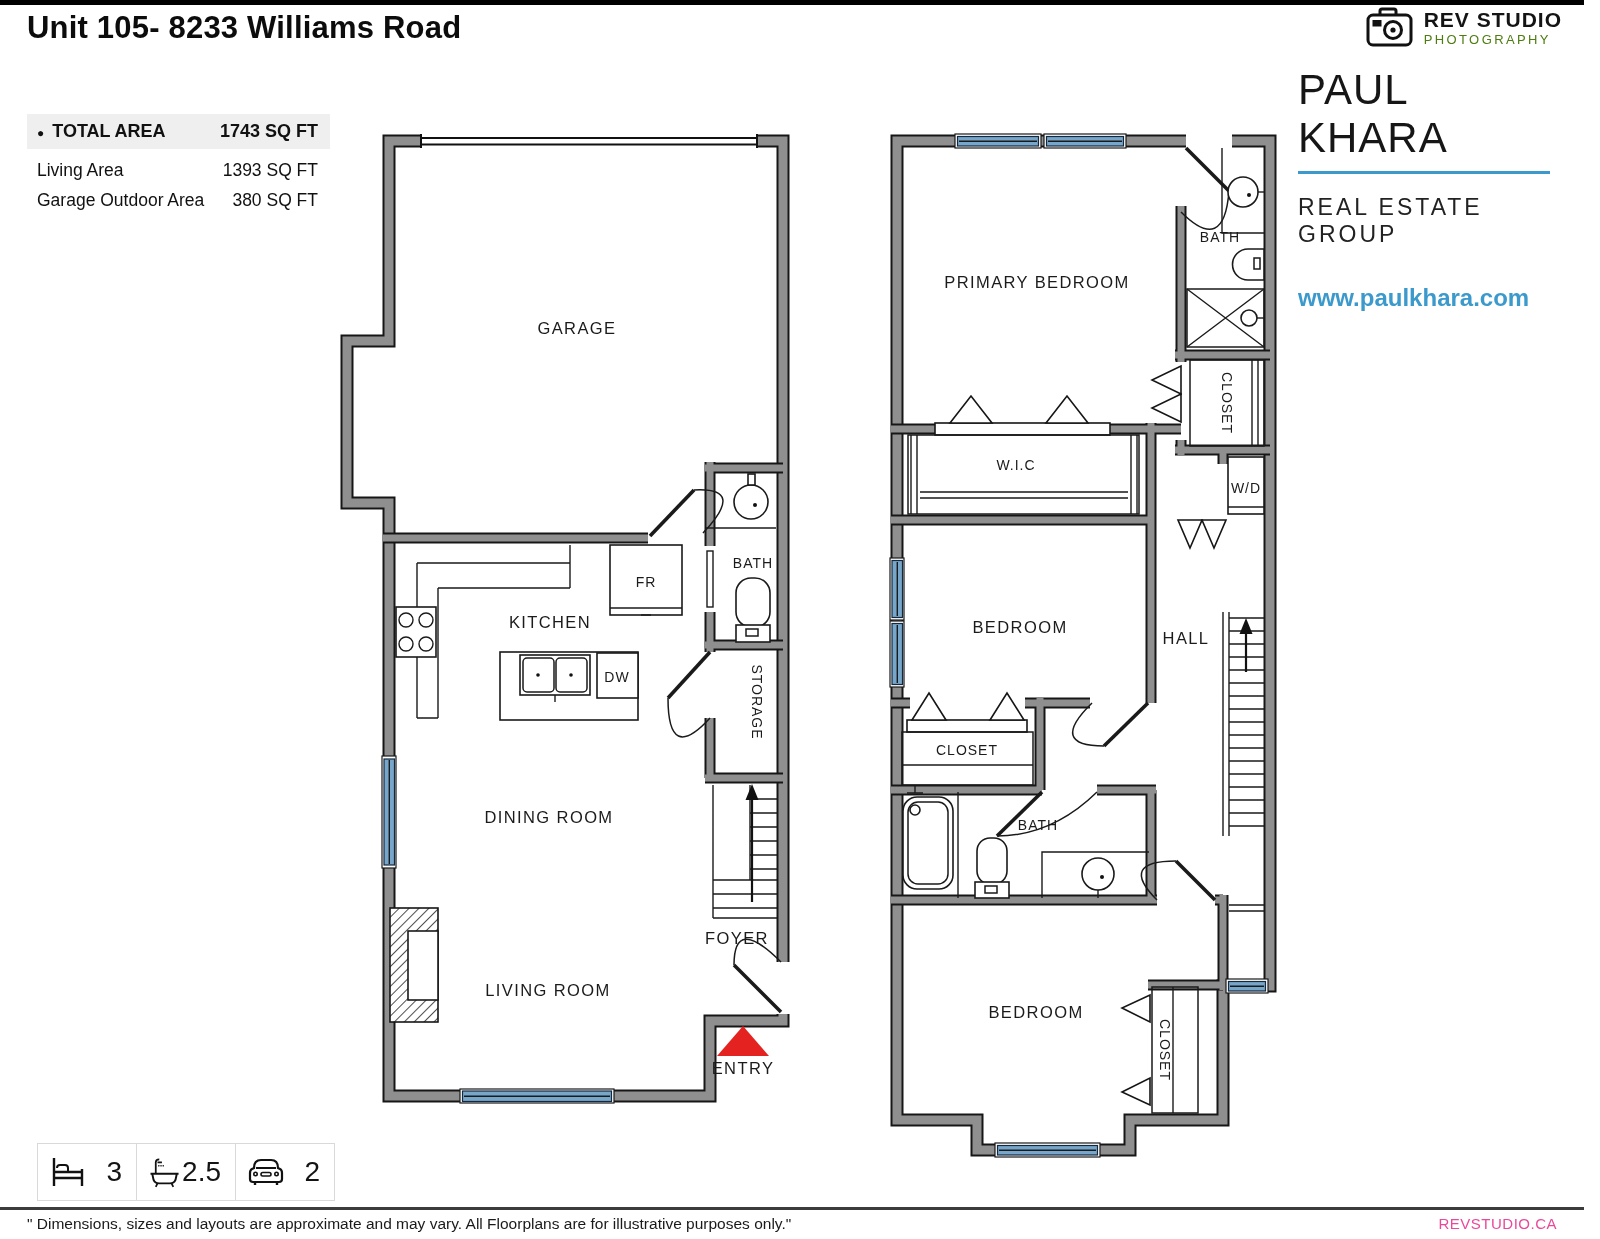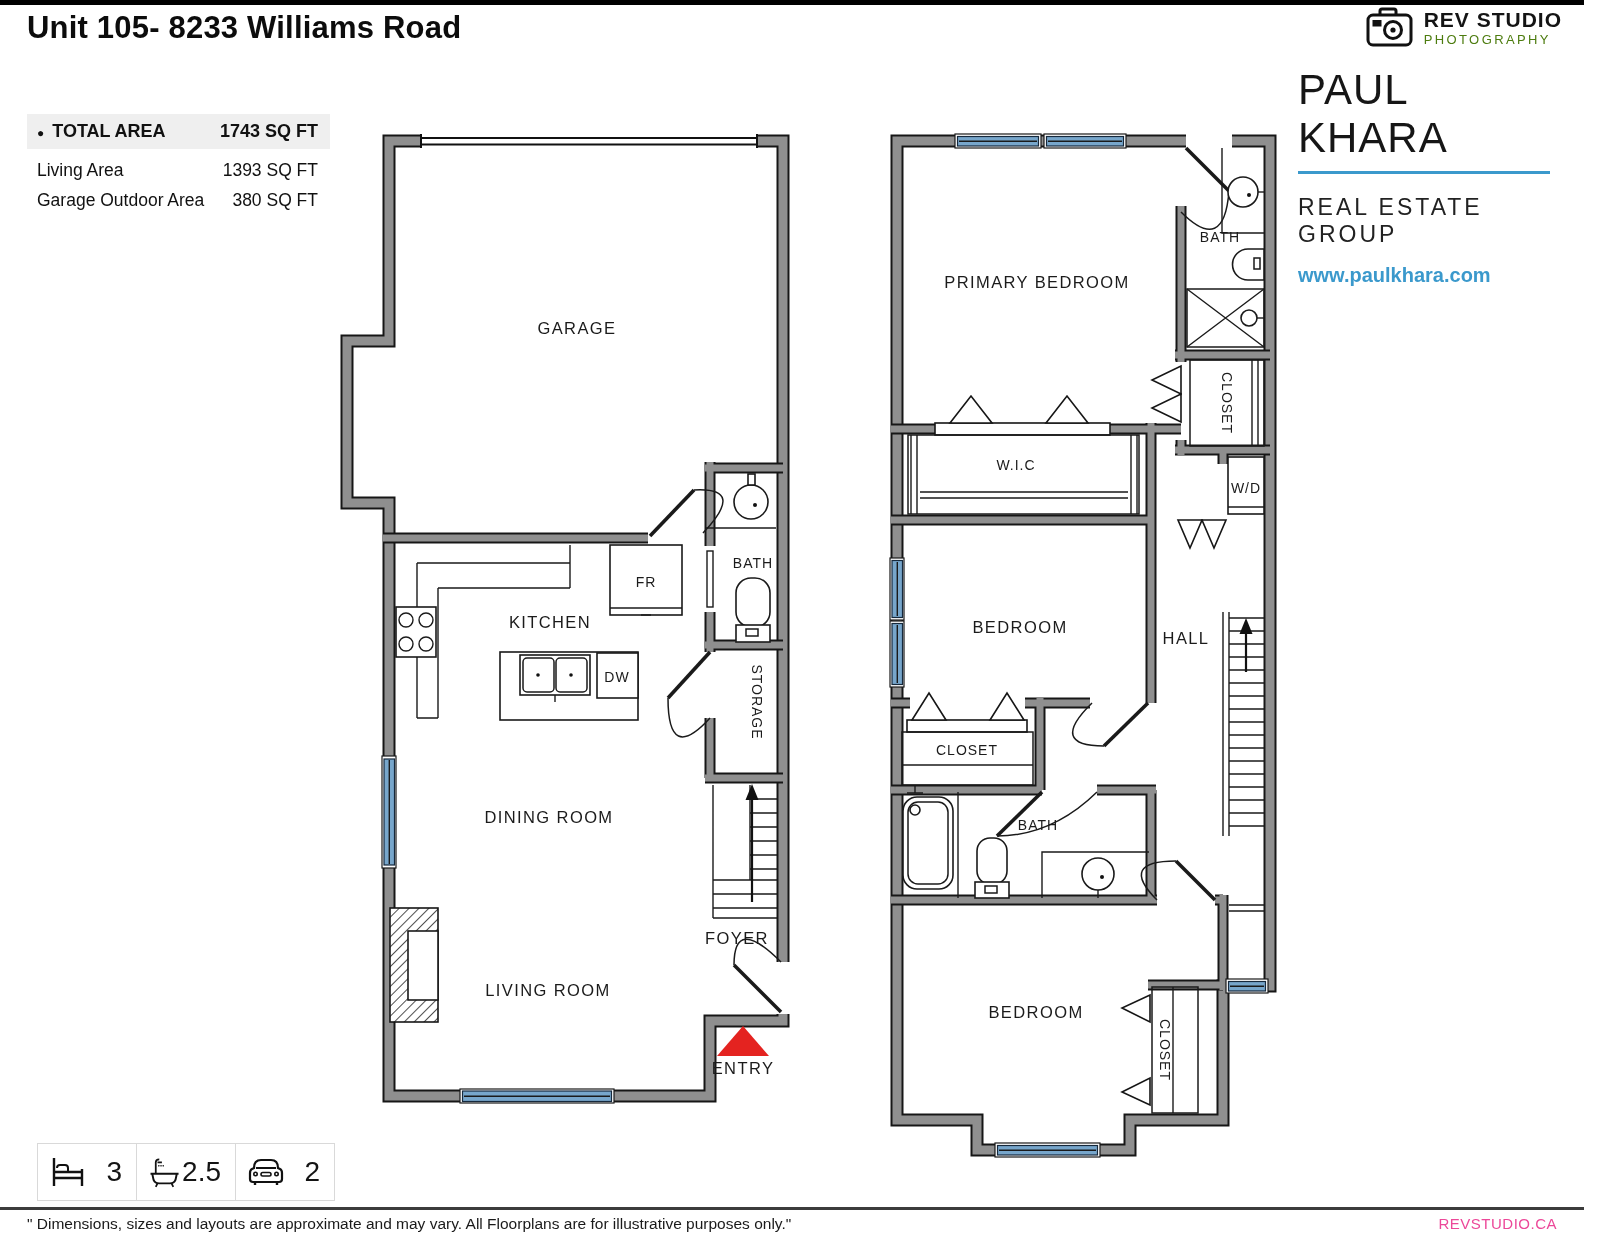--- a/index.html
+++ b/index.html
@@ -17,21 +17,21 @@
   .area-header{display:flex;justify-content:space-between;align-items:center;background:#efefef;
                padding:7px 12px 7px 10px;font-weight:bold;font-size:18px;}
   .area-header .bullet{font-size:12px;margin-right:8px;}
   .area-row{display:flex;justify-content:space-between;padding:5px 12px 4px 10px;font-size:17.5px;}
   .area-row .v,.area-header .v{text-align:right;}
   
   .agent{position:absolute;left:1298px;top:66px;width:252px;}
   .agent-name{font-size:42px;letter-spacing:1px;color:#161616;}
   .agent-rule{height:3px;background:var(--accent,#3b99cc);margin-top:9px;}
   .agent-group{font-size:23px;letter-spacing:3px;color:#222;margin-top:20px;}
-  .agent-site{font-size:20px;font-weight:bold;color:var(--accent,#3b99cc);margin-top:16px;}
+  .agent-site{font-size:24px;font-weight:bold;color:var(--accent,#3b99cc);margin-top:36px;}
   
   svg.plan{position:absolute;left:0;top:0;}
   .wext-o{fill:none;stroke:#161616;stroke-width:13;stroke-linejoin:miter;stroke-linecap:butt;}
   .wext-i{fill:none;stroke:var(--wall,#8f8f8f);stroke-width:9;stroke-linejoin:miter;stroke-linecap:butt;}
   .wint-o{fill:none;stroke:#161616;stroke-width:11;stroke-linejoin:miter;stroke-linecap:butt;}
   .wint-i{fill:none;stroke:var(--wall,#8f8f8f);stroke-width:7;stroke-linejoin:miter;stroke-linecap:butt;}
   .thin{fill:none;stroke:#1a1a1a;stroke-width:1.4;}
   .thinrect{fill:none;stroke:#1a1a1a;stroke-width:1.5;}
   .fix{fill:#fff;stroke:#1a1a1a;stroke-width:1.6;}
   .door-arc{fill:none;stroke:#1a1a1a;stroke-width:1.5;}

